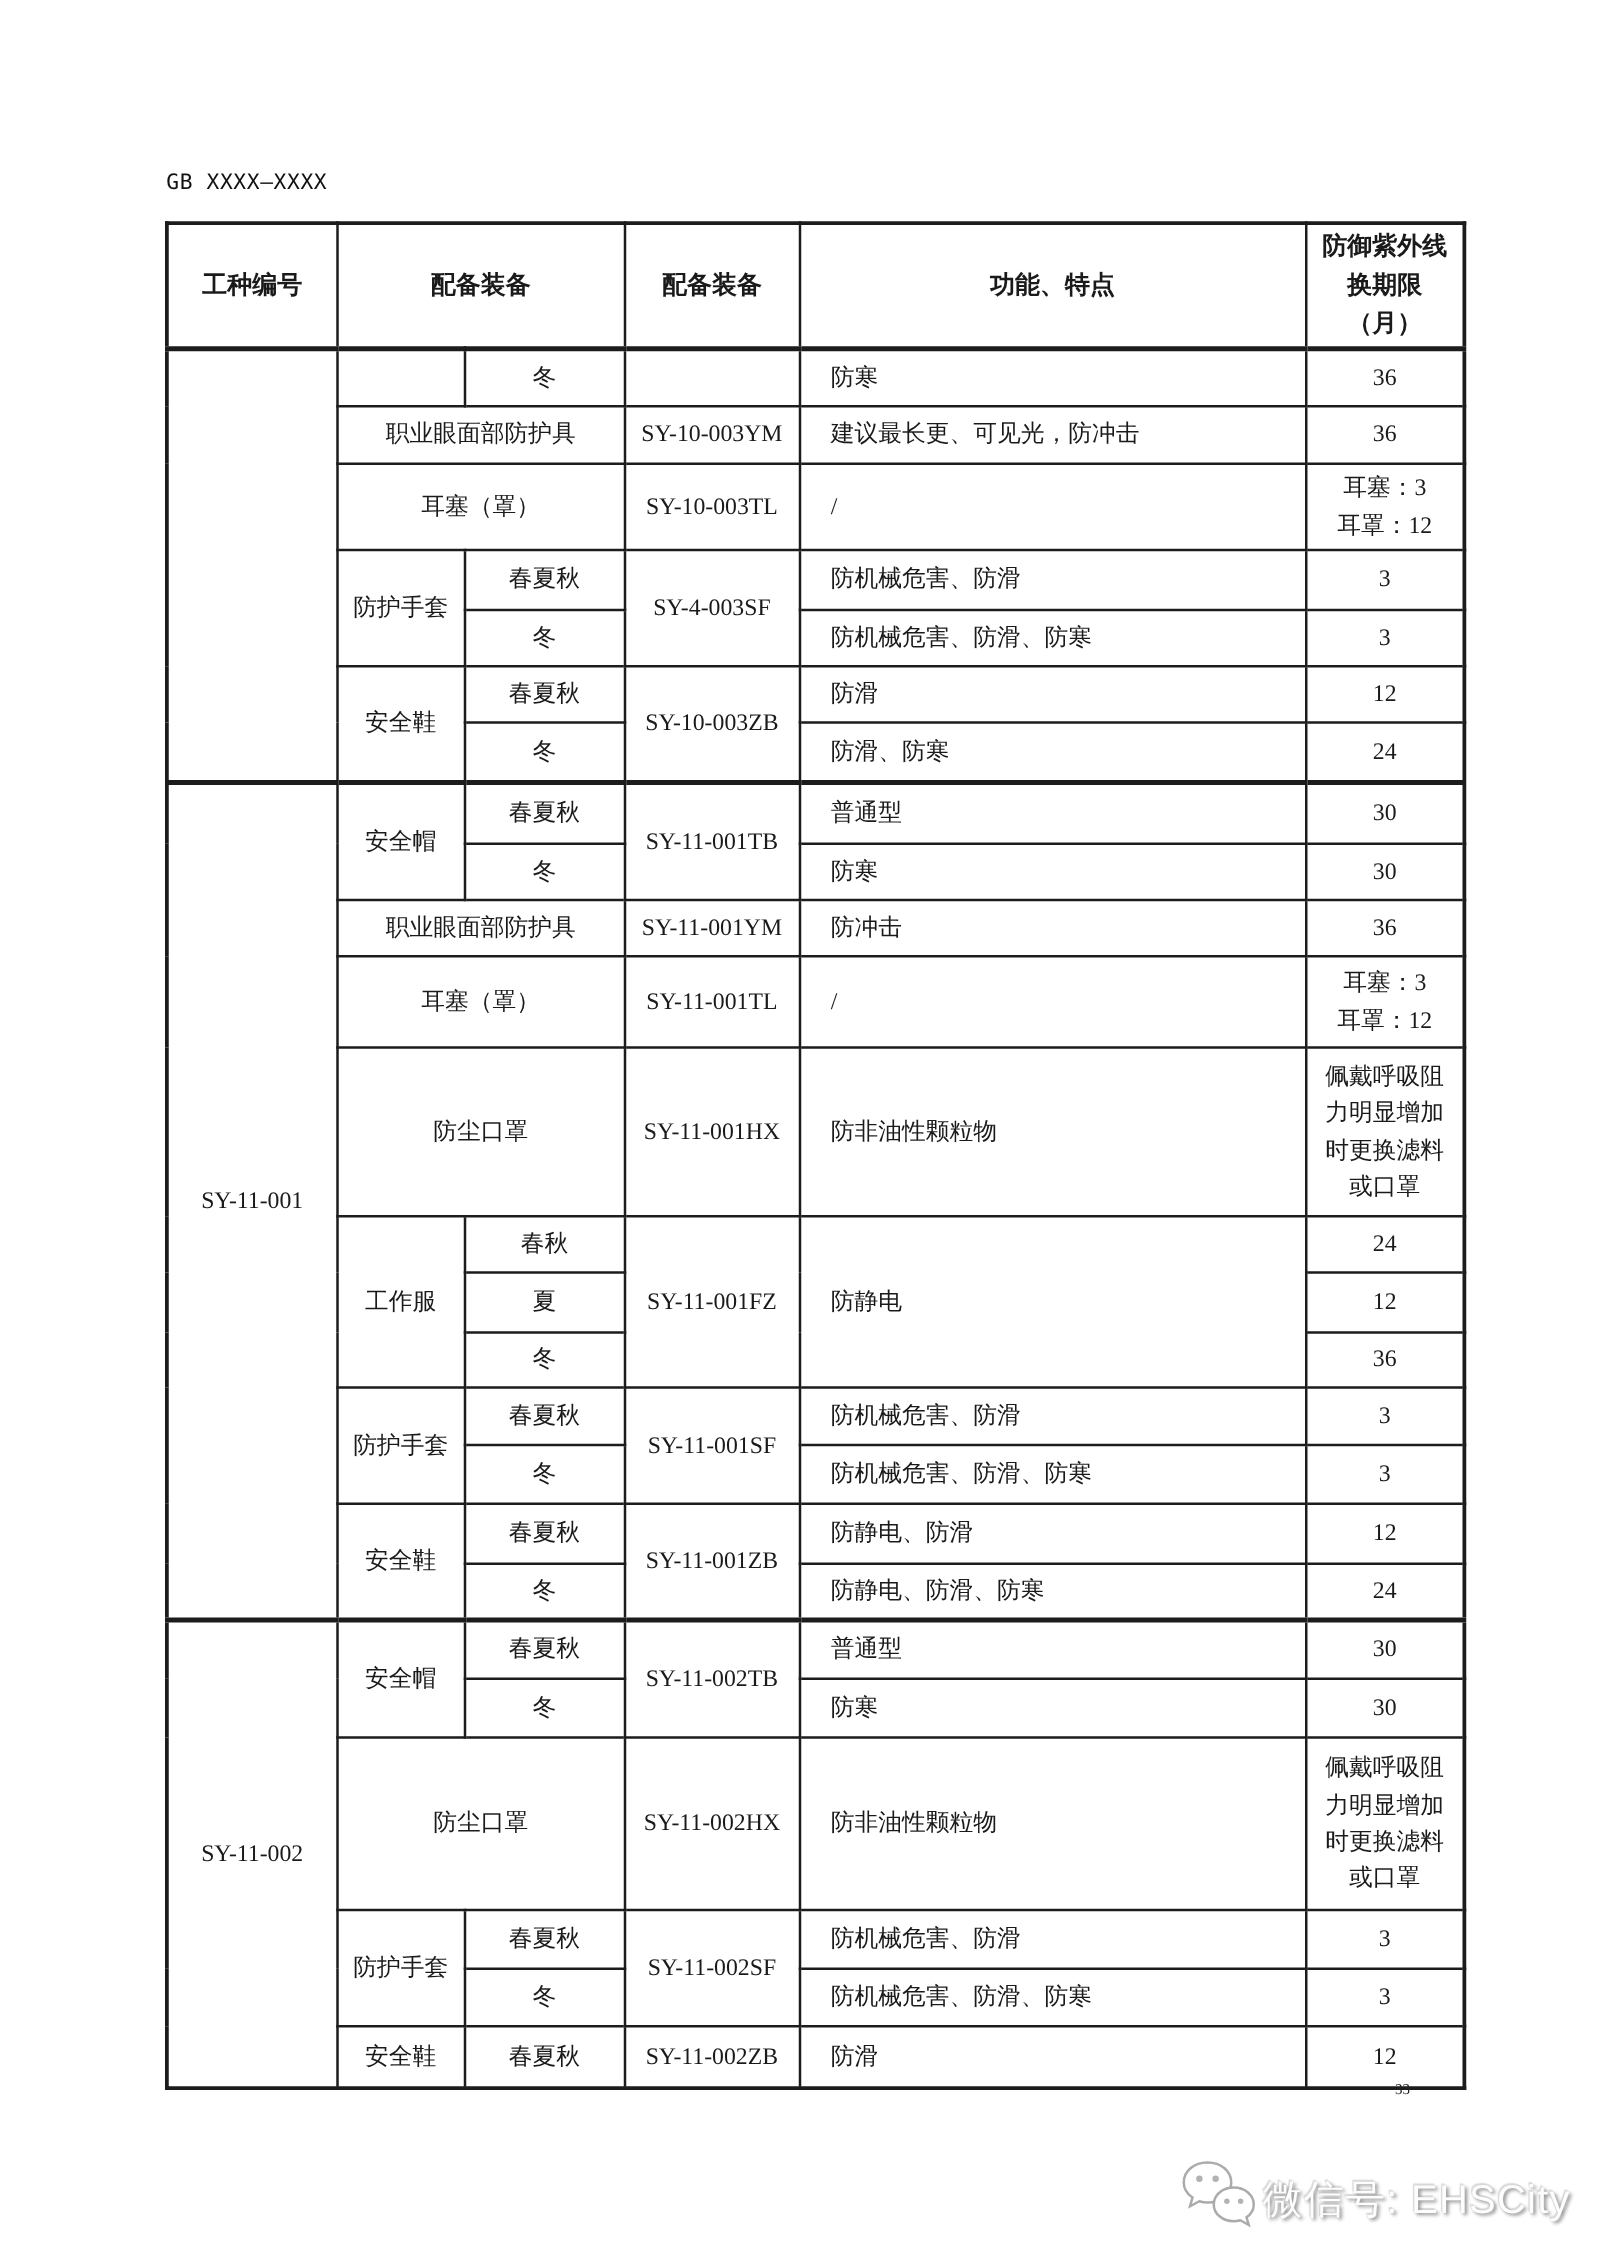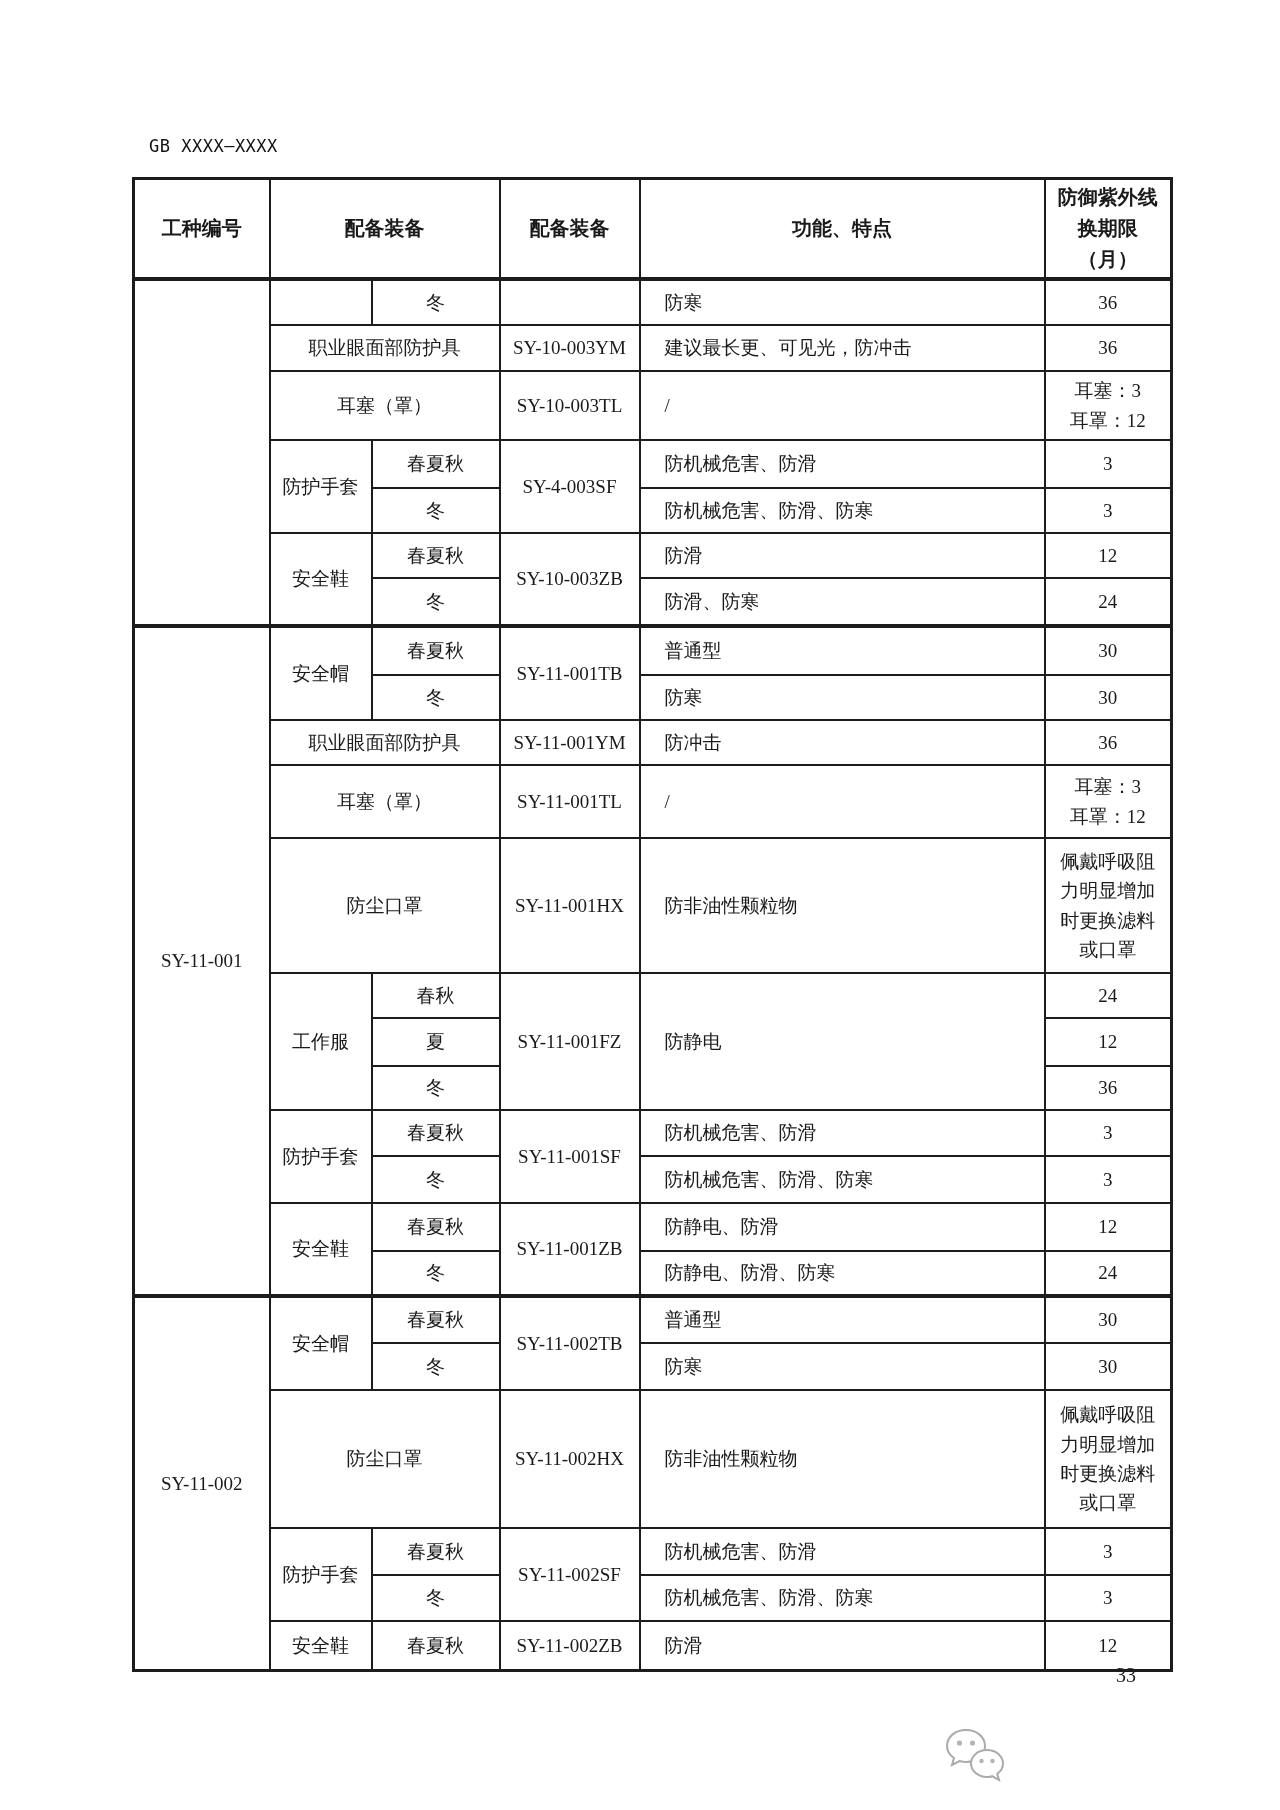--- a/index.html
+++ b/index.html
@@ -5,21 +5,21 @@
 <style>
   html,body { margin:0; padding:0; background:#ffffff; }
   .page {
     position:relative; width:1280px; height:1810px; background:#ffffff;
     font-family:"Liberation Serif","DejaVu Serif",serif; color:#1a1a1a;
     overflow:hidden;
   }
   .std-code {
     position:absolute; left:133px; top:136px;
     font-family:"DejaVu Sans Mono","Liberation Mono",monospace;
-    font-size:17px; letter-spacing:0.5px; color:#111;margin-left:16px;
+    font-size:17px; letter-spacing:0.5px; color:#111;
   }
   table.ppe {
     position:absolute; left:132px; top:177px;
     border-collapse:collapse; table-layout:fixed;
     border:3px solid #1c1c1c;
     font-size:19px; line-height:1.55; color:#1a1a1a;
   }
   table.ppe th, table.ppe td {
     border:2px solid #1c1c1c;
     text-align:center; vertical-align:middle;
@@ -28,21 +28,21 @@
     overflow:hidden;
   }
   table.ppe thead th {
     font-weight:bold; font-size:20px;
     border-bottom:4px solid #1c1c1c;
   }
   table.ppe tr.block-start td { border-top:4px solid #1c1c1c; }
   table.ppe td.col-f { text-align:left; padding-left:24px; }
   .page-number {
     position:absolute; left:1116px; top:1664px;
-    font-size:20px; color:#222;
+    font-size:12px; color:#222;
   }
   .wechat-banner { position:absolute; left:940px; top:1722px; width:320px; height:74px; }
   .wechat-icon { position:absolute; left:3px; top:4px; width:64px; height:64px; }
   .wechat-label {
     position:absolute; left:70px; top:16px;
     font-family:"Liberation Sans","DejaVu Sans",sans-serif;
     font-size:32px; letter-spacing:1px;
     color:#fdfdfd;
     text-shadow: 2px 2px 3px #8f8f8f, -1px -1px 1px #d9d9d9, 0 0 1px #bbbbbb;
     white-space:nowrap;
@@ -246,15 +246,16 @@
         <path d="M23 4 C12 4 4 11 4 20 C4 25 6.5 29 11 32 L9 39 L16.5 35 C18.5 35.6 20.7 36 23 36 C34 36 42 29 42 20 C42 11 34 4 23 4 Z"></path>
         <path d="M44 24 C35 24 28 30 28 37.5 C28 45 35 51 44 51 C45.8 51 47.6 50.7 49.2 50.2 L56 54 L54.2 47.8 C57.8 45.3 60 41.6 60 37.5 C60 30 53 24 44 24 Z"></path>
       </g>
       <g fill="#b3b3b3" stroke="none">
         <circle cx="16.5" cy="17" r="2.6"></circle>
         <circle cx="29.5" cy="17" r="2.6"></circle>
         <circle cx="38.5" cy="35" r="2.2"></circle>
         <circle cx="49.5" cy="35" r="2.2"></circle>
       </g>
     </svg>
+    <div class="wechat-label">微信号: EHSCity</div>
   </div>
 
 </div>
 
 </body></html>

